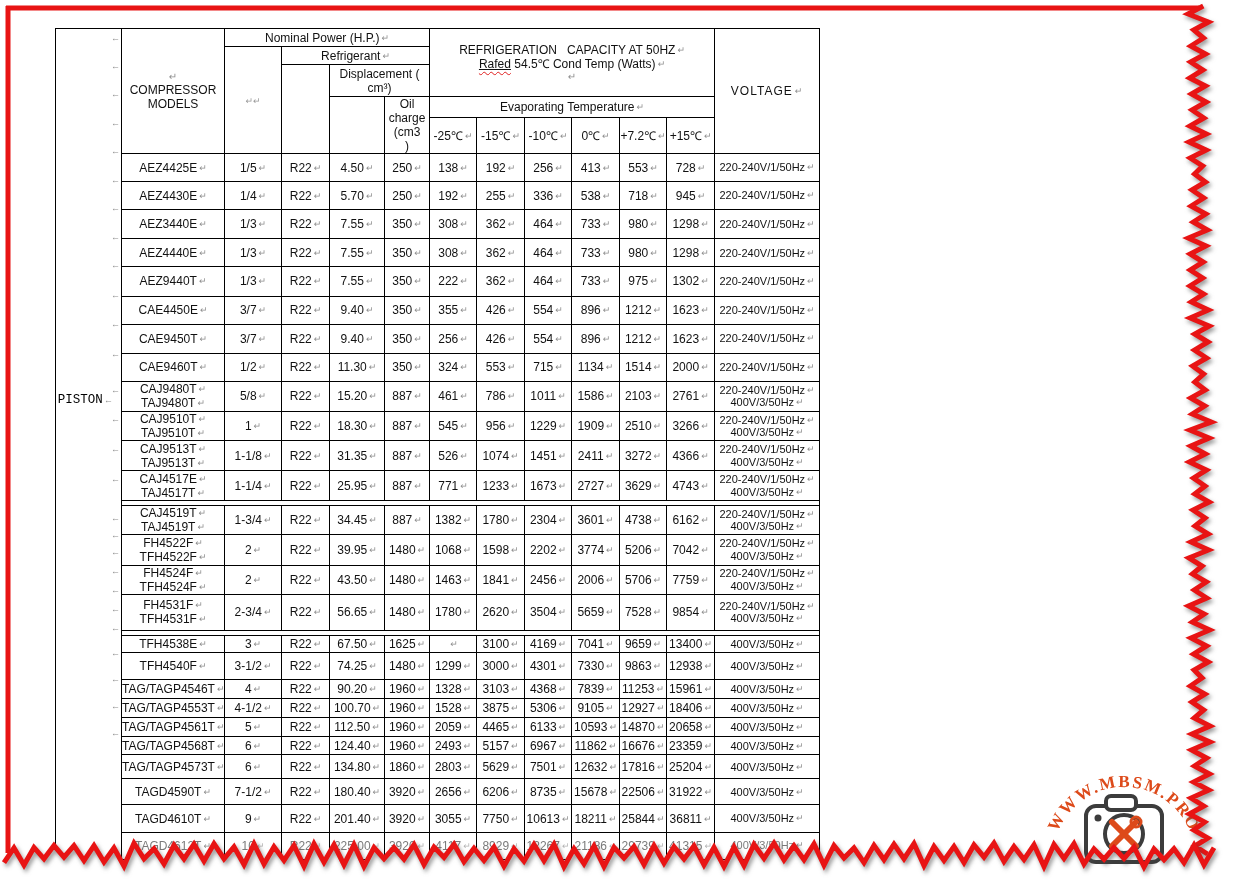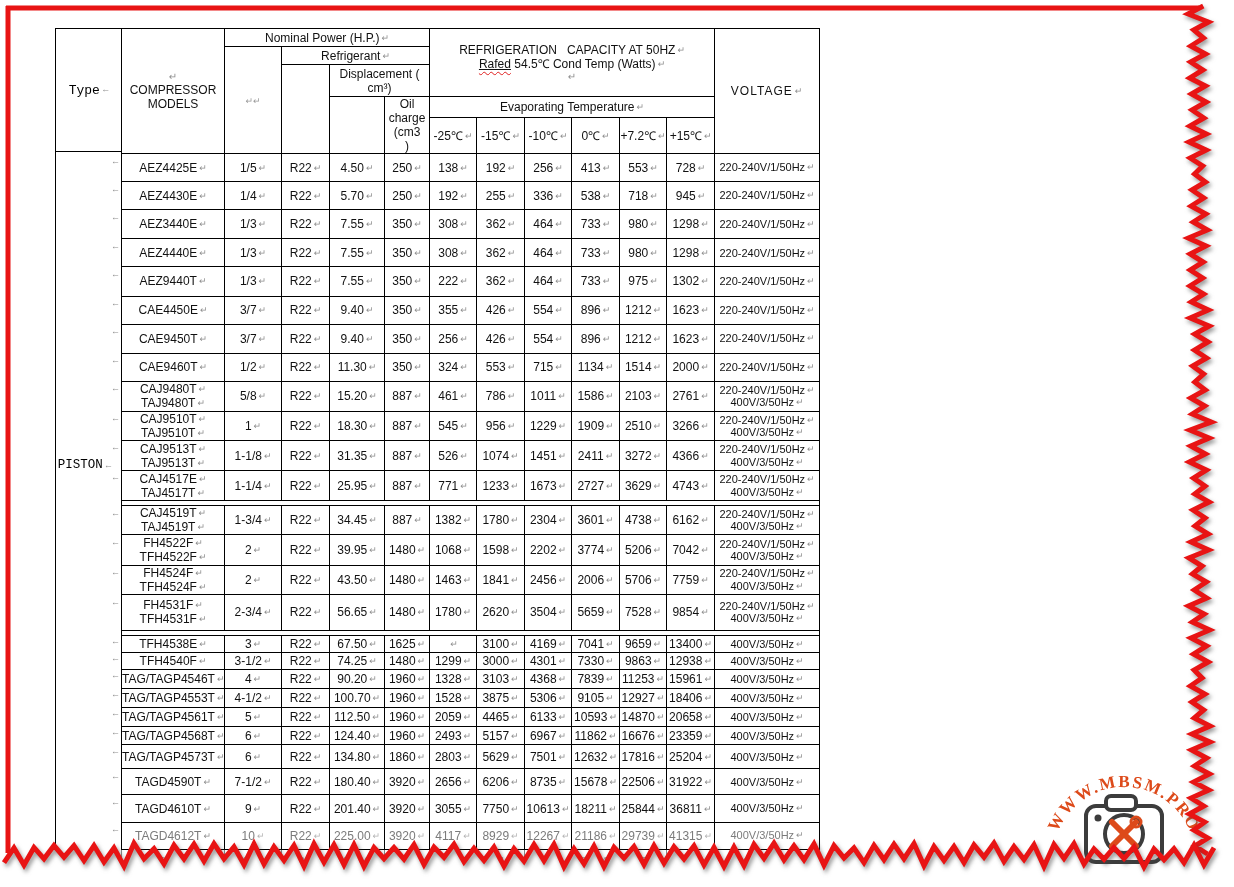--- a/index.html
+++ b/index.html
@@ -53,23 +53,20 @@
   #overlay{position:absolute;left:0;top:0;pointer-events:none;z-index:10;}
   .jag{filter:drop-shadow(2px 3px 2px rgba(70,70,70,.55));}
 </style>
 </head>
 <body>
 
 <div class="page">
   <div class="doc">
 
     <div class="type-col">
-      <div class="type-head am">
-        <span>Type</span>
-      </div>
       <div class="type-body">
         <span class="piston am">PISTON</span>
         <div class="rail">
             <span style="top: 5.04px;">←</span>
             <span style="top: 33.04px;">←</span>
             <span style="top: 61.22px;">←</span>
             <span style="top: 90.04px;">←</span>
             <span style="top: 118.22px;">←</span>
             <span style="top: 147.04px;">←</span>
             <span style="top: 175.22px;">←</span>
@@ -481,21 +478,21 @@
             <td class="num cm"></td>
             <td class="num cm">3100</td>
             <td class="num cm">4169</td>
             <td class="num cm">7041</td>
             <td class="num cm">9659</td>
             <td class="num cm">13400</td>
             <td class="volt">
               <div class="cm">400V/3/50Hz</div>
             </td>
           </tr>
-          <tr style="height: 17px;">
+          <tr style="height: 27px;">
             <td class="models">
               <div class="cm">TFH4540F</div>
             </td>
             <td class="num cm">3-1/2</td>
             <td class="num cm">R22</td>
             <td class="num cm">74.25</td>
             <td class="num cm">1480</td>
             <td class="num cm">1299</td>
             <td class="num cm">3000</td>
             <td class="num cm">4301</td>

